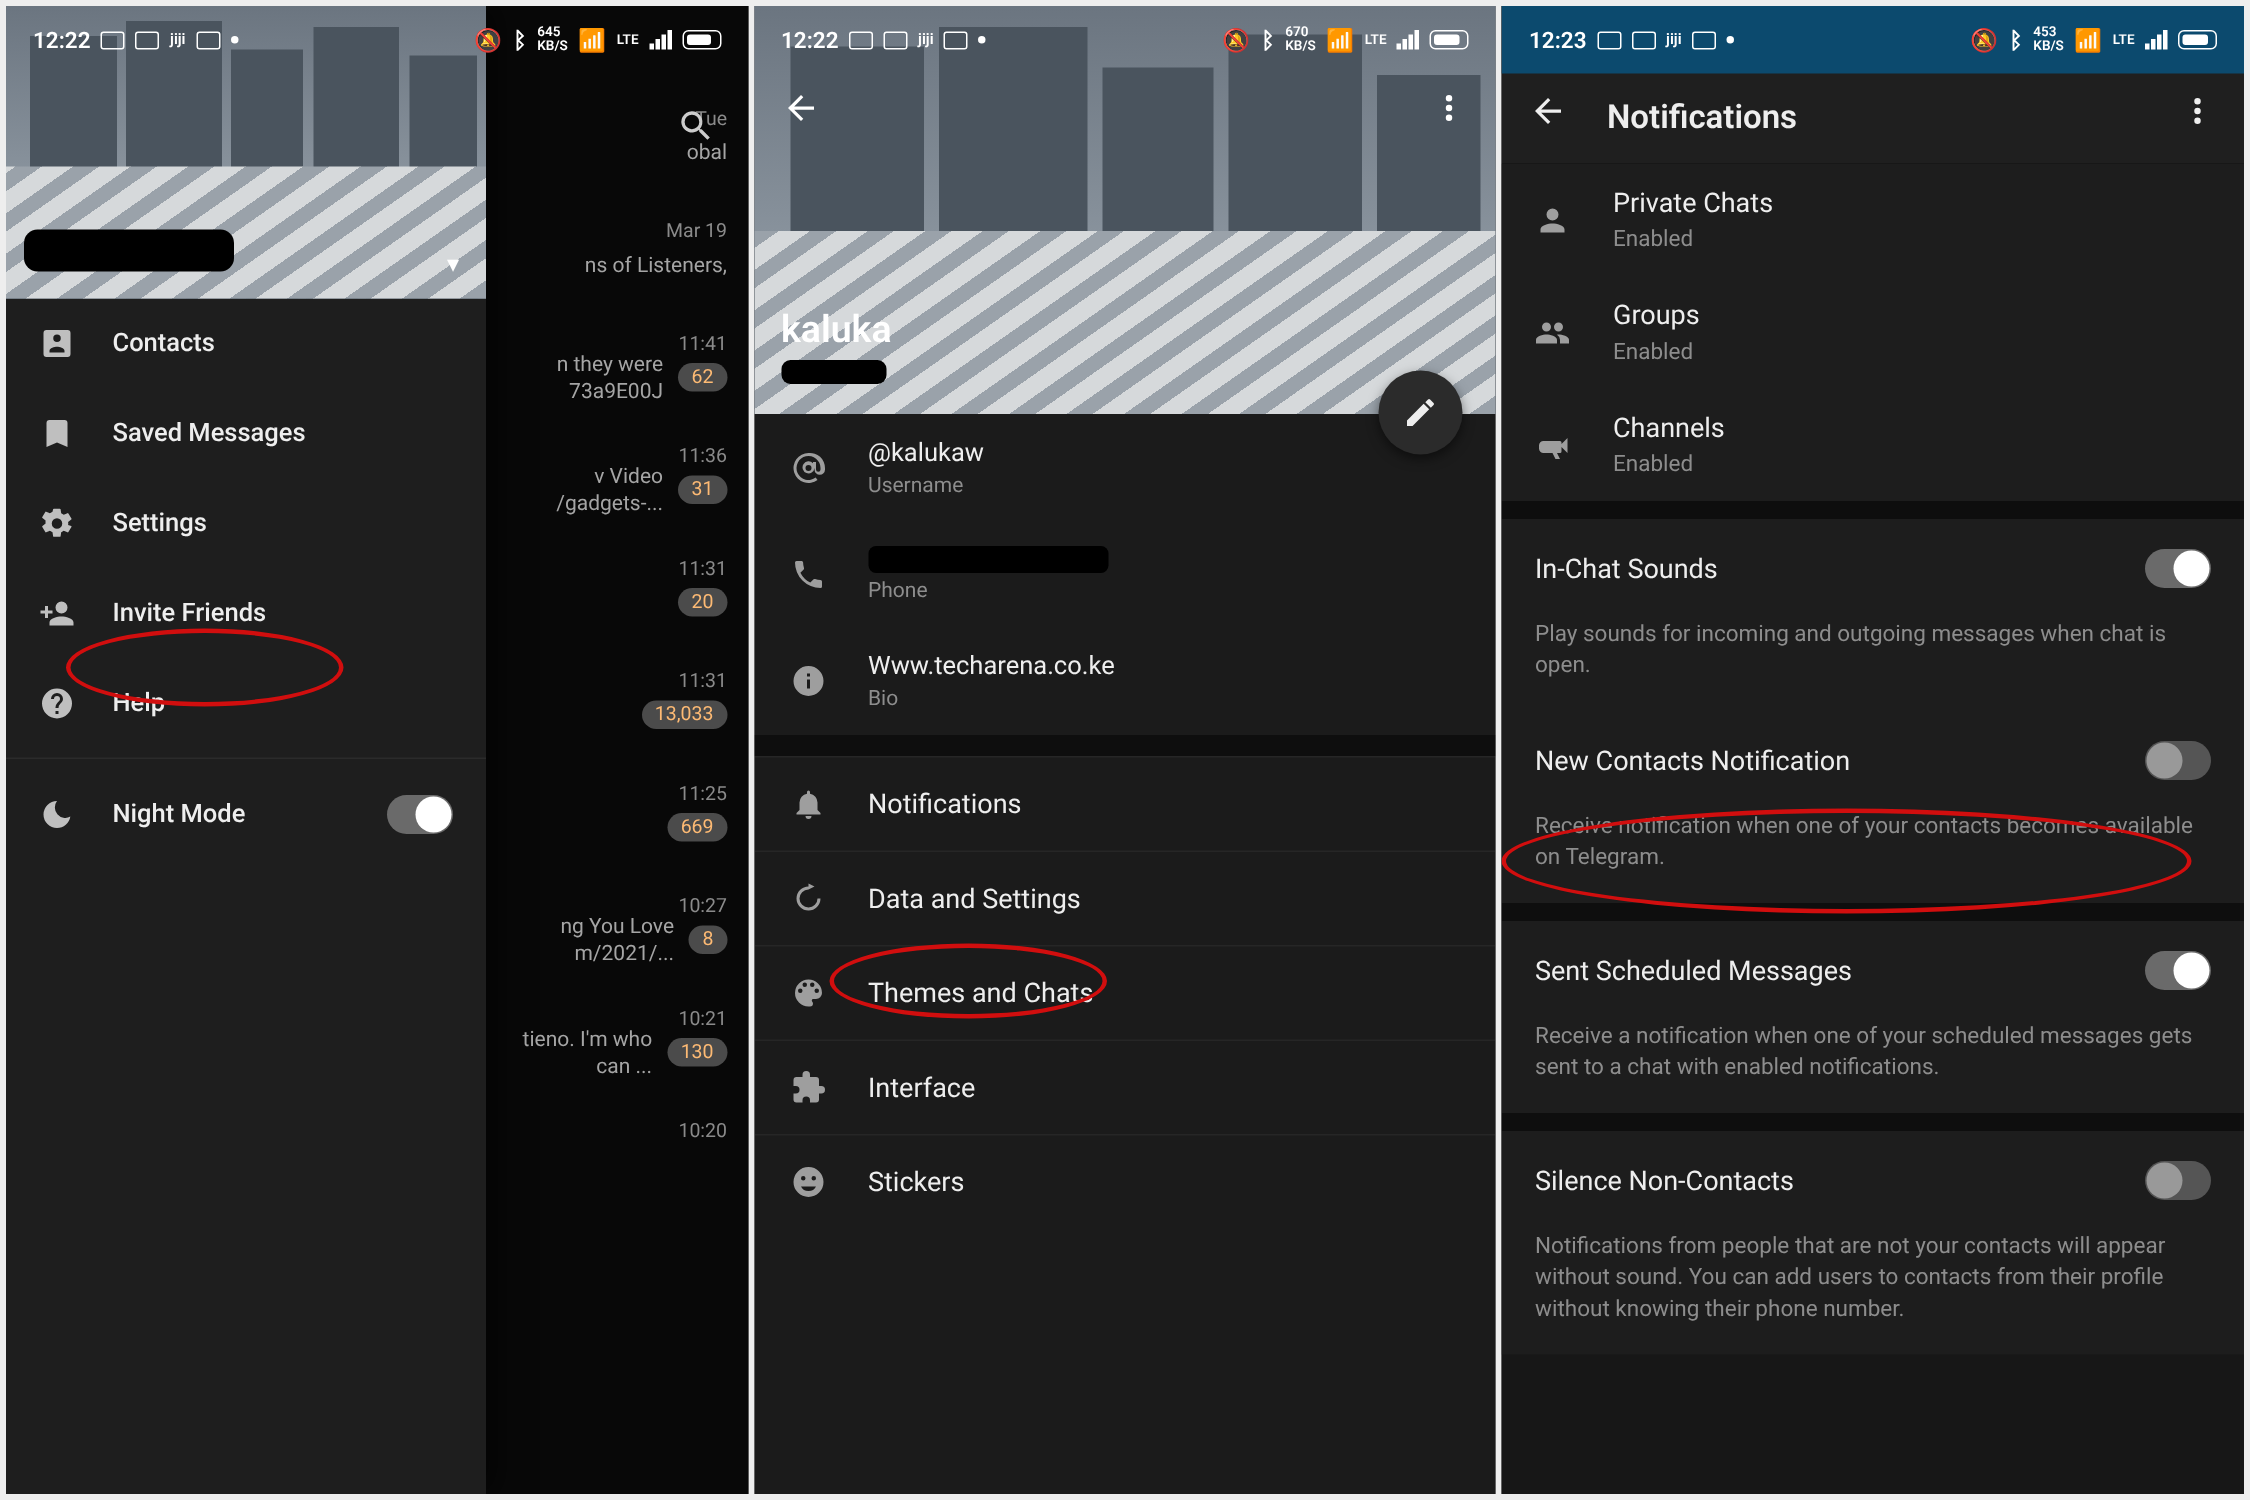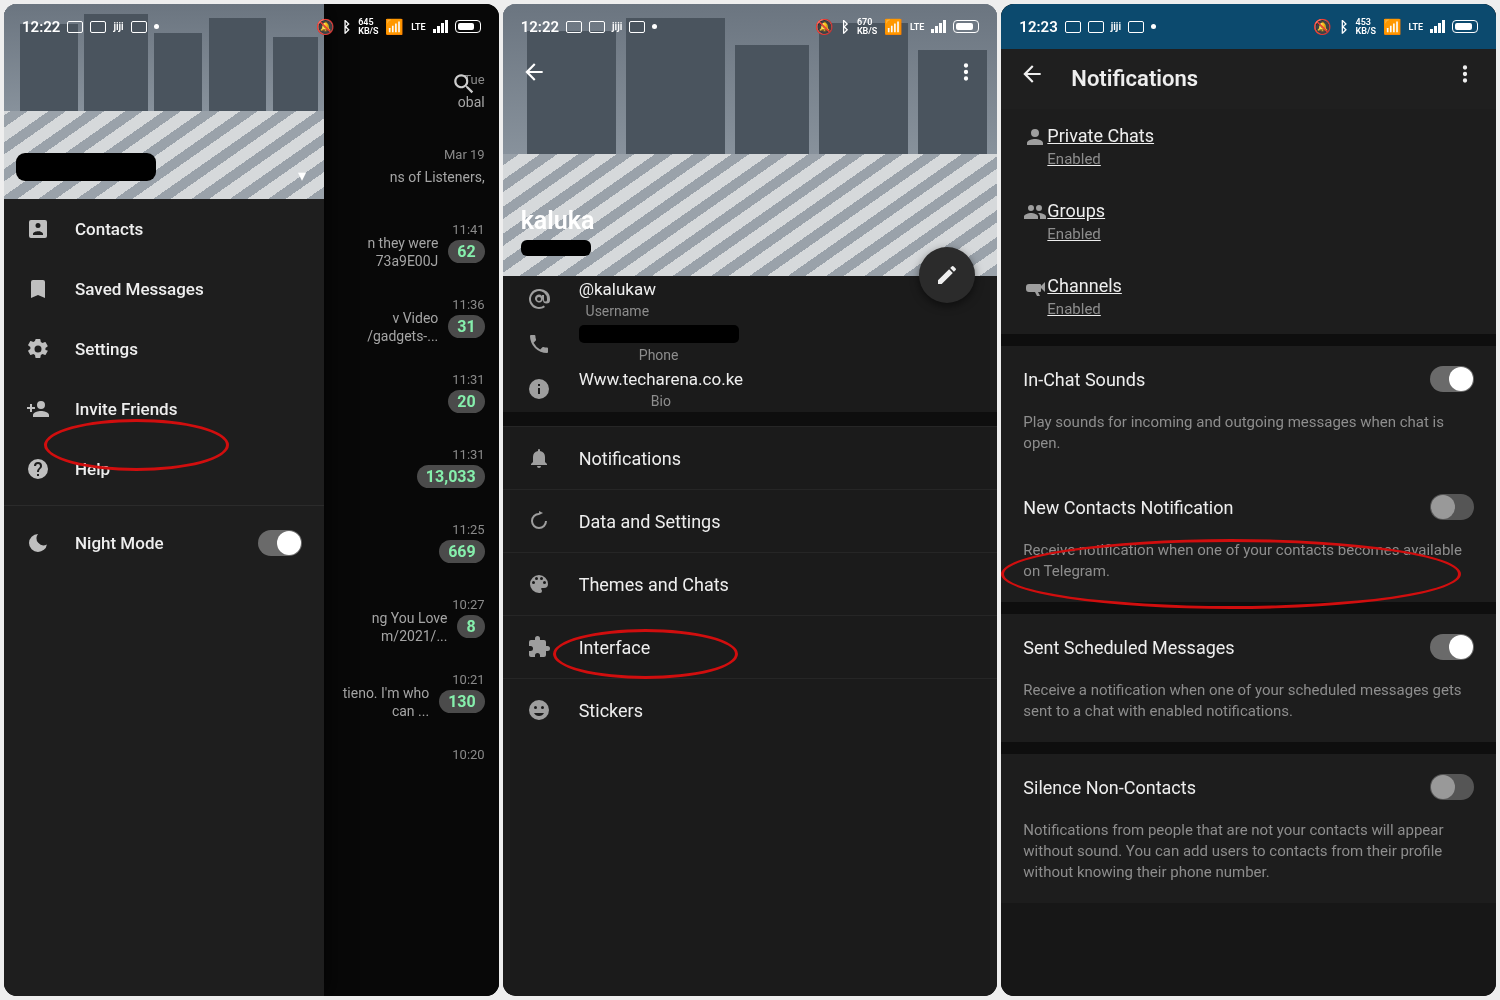--- a/index.html
+++ b/index.html
@@ -15,21 +15,20 @@
   }
   .phone {
     flex: 1 1 0;
     height: 100%;
     background: #111;
     position: relative;
     overflow: hidden;
     color: #eee;
     display: flex;
     flex-direction: column;
-    border-radius: 13px;
   }
 
   
   .statusbar {
     position: absolute;
     top: 0; left: 0; right: 0;
     height: 45px;
     display: flex;
     align-items: center;
     justify-content: space-between;
@@ -102,21 +101,21 @@
     flex:1;
     background:#121212;
     padding-top:60px;
     position:relative;
     overflow:hidden;
   }
   .chatlist-bg::before { content:''; position:absolute; inset:0; background:rgba(0,0,0,.55); }
   .chat-row { position:relative; display:flex; justify-content:flex-end; align-items:center; padding:10px 14px 10px 0; height:75px; }
   .chat-row .time { position:absolute; top:8px; right:14px; font-size:13px; color:#8a8a8a;}
   .chat-row .snippet { color:#a5a5a5; font-size:14px; text-align:right; max-width:120px; line-height:18px;}
-  .chat-row .badge { background:#4b4b4b; color:#86efac; font-size:16px; padding:2px 9px; border-radius:12px; margin-left:10px;font-weight:bold;}
+  .chat-row .badge { background:#4b4b4b; color:#fdba74; font-size:13px; padding:2px 9px; border-radius:12px; margin-left:10px;}
   .searchbtn { position:absolute; top:60px; right:15px; z-index:5; width:40px; height:40px; display:flex; align-items:center; justify-content:center;}
   .searchbtn svg{width:26px;height:26px;fill:#ccc;}
 
   
   .red-ellipse {
     position:absolute;
     border: 3px solid #d10e0e;
     border-radius: 50%;
     pointer-events:none;
     z-index:40;
@@ -125,39 +124,39 @@
   
   .p2-scroll { flex:1; overflow:hidden; background:#1b1b1b; display:flex; flex-direction:column;}
   .p2-header-icons { position:absolute; top:55px; left:0; right:0; display:flex; justify-content:space-between; padding:0 18px; z-index:20;}
   .p2-header-icons svg{width:26px;height:26px;fill:#fff;}
   .p2-name { position:absolute; left:18px; bottom:20px; z-index:5; }
   .p2-name .nm{font-size:25px; font-weight:600; color:#fff;}
   .p2-name .redact2 { width:70px; height:16px; background:#000; border-radius:6px; margin-top:5px;}
   .fab { position:absolute; right:22px; bottom:-27px; width:56px; height:56px; border-radius:50%; background:#2b2b2b; display:flex; align-items:center; justify-content:center; z-index:15; box-shadow:0 3px 8px rgba(0,0,0,.5);}
   .fab svg{width:24px;height:24px;fill:#eee;}
 
-  .info-row { display:flex; align-items:center; gap:28px; padding:3px 24px;text-align:center; }
+  .info-row { display:flex; align-items:center; gap:28px; padding:16px 24px; }
   .info-row svg{width:24px;height:24px;fill:#9e9e9e;}
   .info-row .col .val{color:#eee; font-size:17px;}
   .info-row .col .lbl{color:#8d8d8d; font-size:14px; margin-top:4px;}
   .info-row .redact3{ width:160px; height:18px; background:#000; border-radius:5px;}
   .thick-sep { height:14px; background:#0e0e0e; }
 
   .setting-row { display:flex; align-items:center; gap:28px; padding:19px 24px; border-top:1px solid rgba(255,255,255,.05);}
   .setting-row:first-of-type{border-top:none;}
   .setting-row svg{width:24px;height:24px;fill:#9e9e9e;}
   .setting-row .txt{color:#eee; font-size:18px;}
 
   
   .p3-header { height:105px; background:#1f1f1f; display:flex; align-items:flex-end; padding:0 18px 18px; gap:26px; flex-shrink:0;}
   .p3-header svg{width:26px;height:26px;fill:#eee;}
   .p3-header .title{font-size:22px; font-weight:600;}
   .p3-header .more{margin-left:auto;}
   .p3-scroll{flex:1; overflow:hidden; background:#171717; display:flex; flex-direction:column;}
-  .p3-item { display:flex; padding:16px 22px;text-decoration:underline;}
+  .p3-item { display:flex; align-items:center; gap:28px; padding:16px 22px;}
   .p3-item svg{width:24px;height:24px;fill:#9e9e9e;}
   .p3-item .col .ttl{color:#eee; font-size:18px;}
   .p3-item .col .sub{color:#8d8d8d; font-size:15px; margin-top:4px;}
   .p3-block { background:#1d1d1d; }
   .p3-switch-row { display:flex; align-items:center; justify-content:space-between; padding:20px 22px;}
   .p3-switch-row .lab{color:#eee; font-size:18px;}
   .p3-desc { color:#8d8d8d; font-size:15px; padding:0 22px 20px; line-height:21px;}
   .p3-sep { height:12px; background:#0e0e0e; }
 </style>
 </head>

